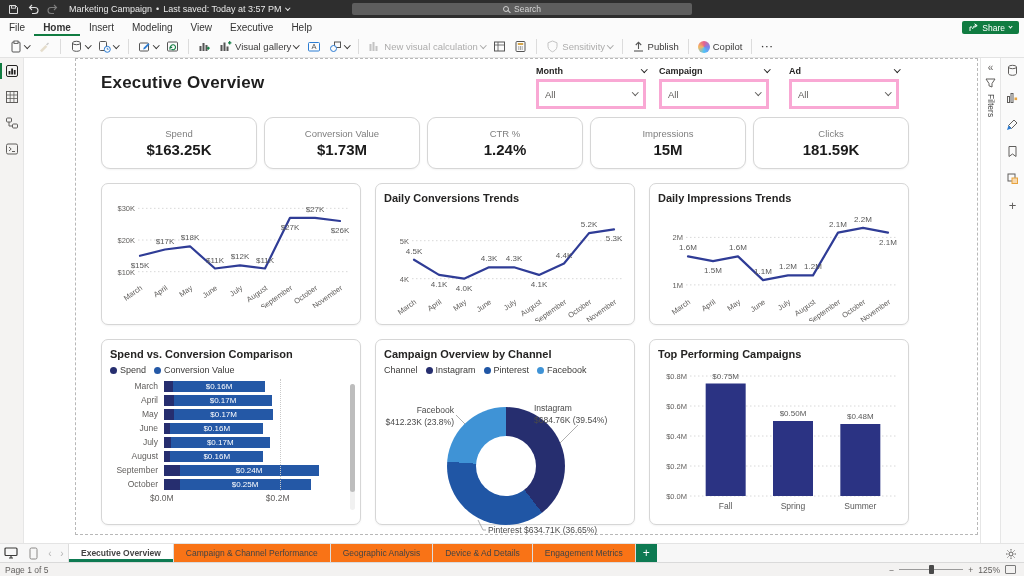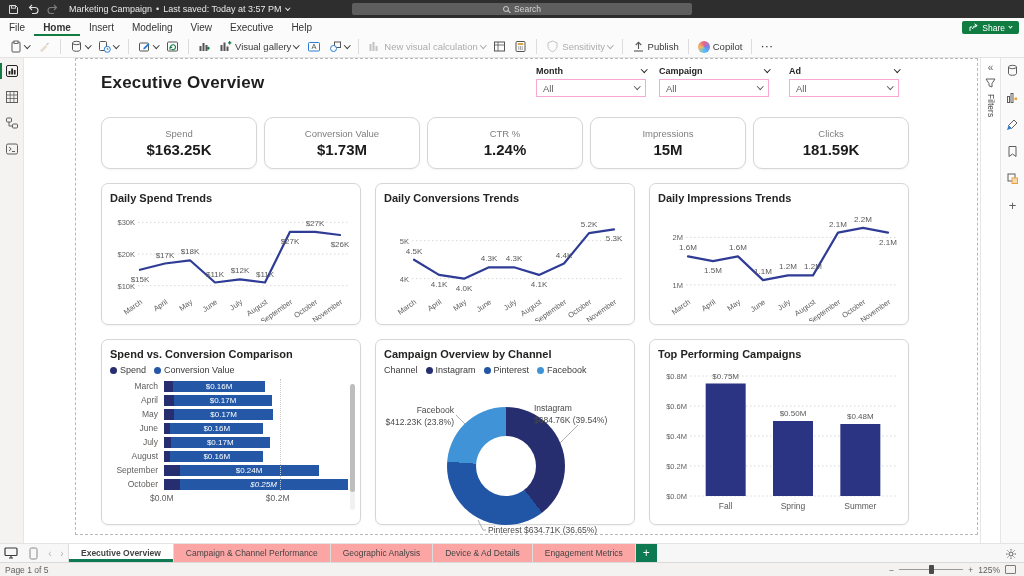--- a/index.html
+++ b/index.html
@@ -31,21 +31,21 @@
   .lr-btn{width:24px;height:26px;display:flex;align-items:center;justify-content:center;position:relative;cursor:pointer;color:#605E5C}
   .lr-btn.active{color:#252423}
   .lr-btn.active::before{content:'';position:absolute;left:0;top:5px;width:2px;height:16px;background:#107C41}
   
   #canvas{position:absolute;left:24px;top:58px;width:956px;height:485px;background:#fff}
   #page{position:absolute;left:51px;top:0;width:903px;height:477px;border:1px dashed #B8B8B8;background:#fff}
   #page-title{position:absolute;left:25px;top:14px;font-size:17px;font-weight:bold;color:#1F1F1F;letter-spacing:.2px}
   
   .slicer{position:absolute;top:5px;width:110px}
   .slicer .sl-head{display:flex;justify-content:space-between;align-items:center;font-size:9px;font-weight:bold;color:#252423;height:13px}
-  .slicer .sl-box{margin-top:2px;height:18px;border:1px solid #f9a8d4;display:flex;align-items:center;justify-content:space-between;padding:0 6px;font-size:9.5px;color:#605E5C;cursor:pointer;background:#fff}
+  .slicer .sl-box{margin-top:2px;height:30px;border:3px solid #f9a8d4;display:flex;align-items:center;justify-content:space-between;padding:0 6px;font-size:9.5px;color:#605E5C;cursor:pointer;background:#fff}
   
   #kpi-row{position:absolute;left:25px;top:58px;width:808px;height:52px;display:flex;gap:7px}
   .kpi{flex:1;background:#fff;border:1px solid #D6D6D6;border-radius:9px;box-shadow:0 1px 2px rgba(0,0,0,.05);display:flex;flex-direction:column;align-items:center;justify-content:center;gap:2px}
   .kpi .kl{font-size:9.5px;color:#7E7E7E}
   .kpi .kv{font-size:15px;font-weight:bold;color:#1B1B1B}
   
   .card{position:absolute;width:260px;background:#fff;border:1px solid #D6D6D6;border-radius:7px;box-shadow:0 1px 2px rgba(0,0,0,.05);padding:8px 8px 4px 8px}
   .card h3{font-size:11px;font-weight:bold;color:#252423;height:14px;white-space:nowrap}
   .row2{top:124px;height:142px}
   .row3{top:280px;height:186px}
@@ -71,21 +71,21 @@
   #donut::after{content:'';position:absolute;inset:29px;background:#fff;border-radius:50%}
   .callout{position:absolute;font-size:8.5px;color:#4A4A4A;line-height:11.5px}
   #co-insta{right:0;top:24px;width:92px;text-align:left}
   #co-fb{left:0;top:26px;width:70px;text-align:right}
   #co-pin{left:104px;top:146px;white-space:nowrap}
   #dleader{position:absolute;left:0;top:0;pointer-events:none}
   
   #tabsbar{position:absolute;left:0;top:543px;width:1024px;height:19px;background:#F7F7F7;border-top:1px solid #E4E4E4;display:flex;align-items:stretch;font-size:8.5px;color:#444}
   .view-ic{width:22px;display:flex;align-items:center;justify-content:center;cursor:pointer}
   .nav-ar{width:12px;display:flex;align-items:center;justify-content:center;color:#B5B5B5;font-size:10px}
-  .ptab{display:flex;align-items:center;padding:0 12px;border-right:1px solid #DDD;cursor:pointer;white-space:nowrap;background:#fca5a5}
+  .ptab{display:flex;align-items:center;padding:0 12px;border-right:1px solid #DDD;cursor:pointer;white-space:nowrap;background:#f97316}
   .ptab.active{background:#fff;font-weight:bold;box-shadow:inset 0 -3px 0 #0E7A52;border-left:1px solid #DDD}
   #add-page{width:21px;background:#0E7A52;color:#fff;display:flex;align-items:center;justify-content:center;font-size:12px;cursor:pointer}
   #gear{position:absolute;right:7px;top:546px;color:#605E5C;cursor:pointer}
   
   #statusbar{position:absolute;left:0;top:562px;width:1024px;height:14px;background:#F3F2F1;border-top:1px solid #DADADA;font-size:8.5px;color:#605E5C;display:flex;align-items:center}
   #status-left{margin-left:5px}
   #zoom-ctrl{position:absolute;right:8px;display:flex;align-items:center;gap:5px}
   #ztrack{width:64px;height:1px;background:#9A9A9A;position:relative}
   #zthumb{position:absolute;left:30px;top:-4px;width:5px;height:9px;background:#4A4A4A;border-radius:1px}
   #fit-ic{width:11px;height:9px;border:1px solid #7A7A7A;border-radius:1px}
@@ -357,21 +357,20 @@
           <span class="kl">Impressions</span>
           <span class="kv">15M</span>
         </div>
       <div class="kpi">
           <span class="kl">Clicks</span>
           <span class="kv">181.59K</span>
         </div>
     </div>
 
     <div class="card row2" style="left:25px">
-      <h3>Daily Spend Trends</h3>
       <svg id="lineSpend" width="244" height="116">
           <line x1="28" y1="79.66666666666666" x2="240" y2="79.66666666666666" stroke="#D8D8D8" stroke-width="1" stroke-dasharray="1.5 2.5"></line>
           <text x="25" y="82.66666666666666" text-anchor="end" class="tick">$10K</text>
           <line x1="28" y1="48" x2="240" y2="48" stroke="#D8D8D8" stroke-width="1" stroke-dasharray="1.5 2.5"></line>
           <text x="25" y="51" text-anchor="end" class="tick">$20K</text>
           <line x1="28" y1="16.333333333333336" x2="240" y2="16.333333333333336" stroke="#D8D8D8" stroke-width="1" stroke-dasharray="1.5 2.5"></line>
           <text x="25" y="19.333333333333336" text-anchor="end" class="tick">$30K</text>
           <text transform="translate(33 97) rotate(-35)" text-anchor="end" class="tick">March</text>
           <text transform="translate(58 97) rotate(-35)" text-anchor="end" class="tick">April</text>
           <text transform="translate(83 97) rotate(-35)" text-anchor="end" class="tick">May</text>
@@ -503,21 +502,21 @@
             <div class="hlab">September</div>
             <div class="hbars">
               <div class="seg" style="width: 15.6px; background: rgb(38, 46, 111);"></div>
               <div class="seg seg2" style="width: 139px; background: rgb(36, 88, 166);">$0.24M</div>
             </div>
           </div>
           <div class="hrow">
             <div class="hlab">October</div>
             <div class="hbars">
               <div class="seg" style="width: 15.6px; background: rgb(38, 46, 111);"></div>
-              <div class="seg seg2" style="width: 168px; background: rgb(36, 88, 166); font-style: italic;">$0.25M</div>
+              <div class="seg seg2" style="width: 131px; background: rgb(36, 88, 166);">$0.25M</div>
             </div>
           </div>
           <div id="hvline" style="left: 170px;"></div>
         </div>
       <div id="haxis">
           <span style="position: absolute; left: 40px; top: 2px;">$0.0M</span>
           <span style="position: absolute; left: 155.862px; top: 2px;">$0.2M</span>
         </div>
       <div id="vscroll">
           <div class="thumb"></div>

